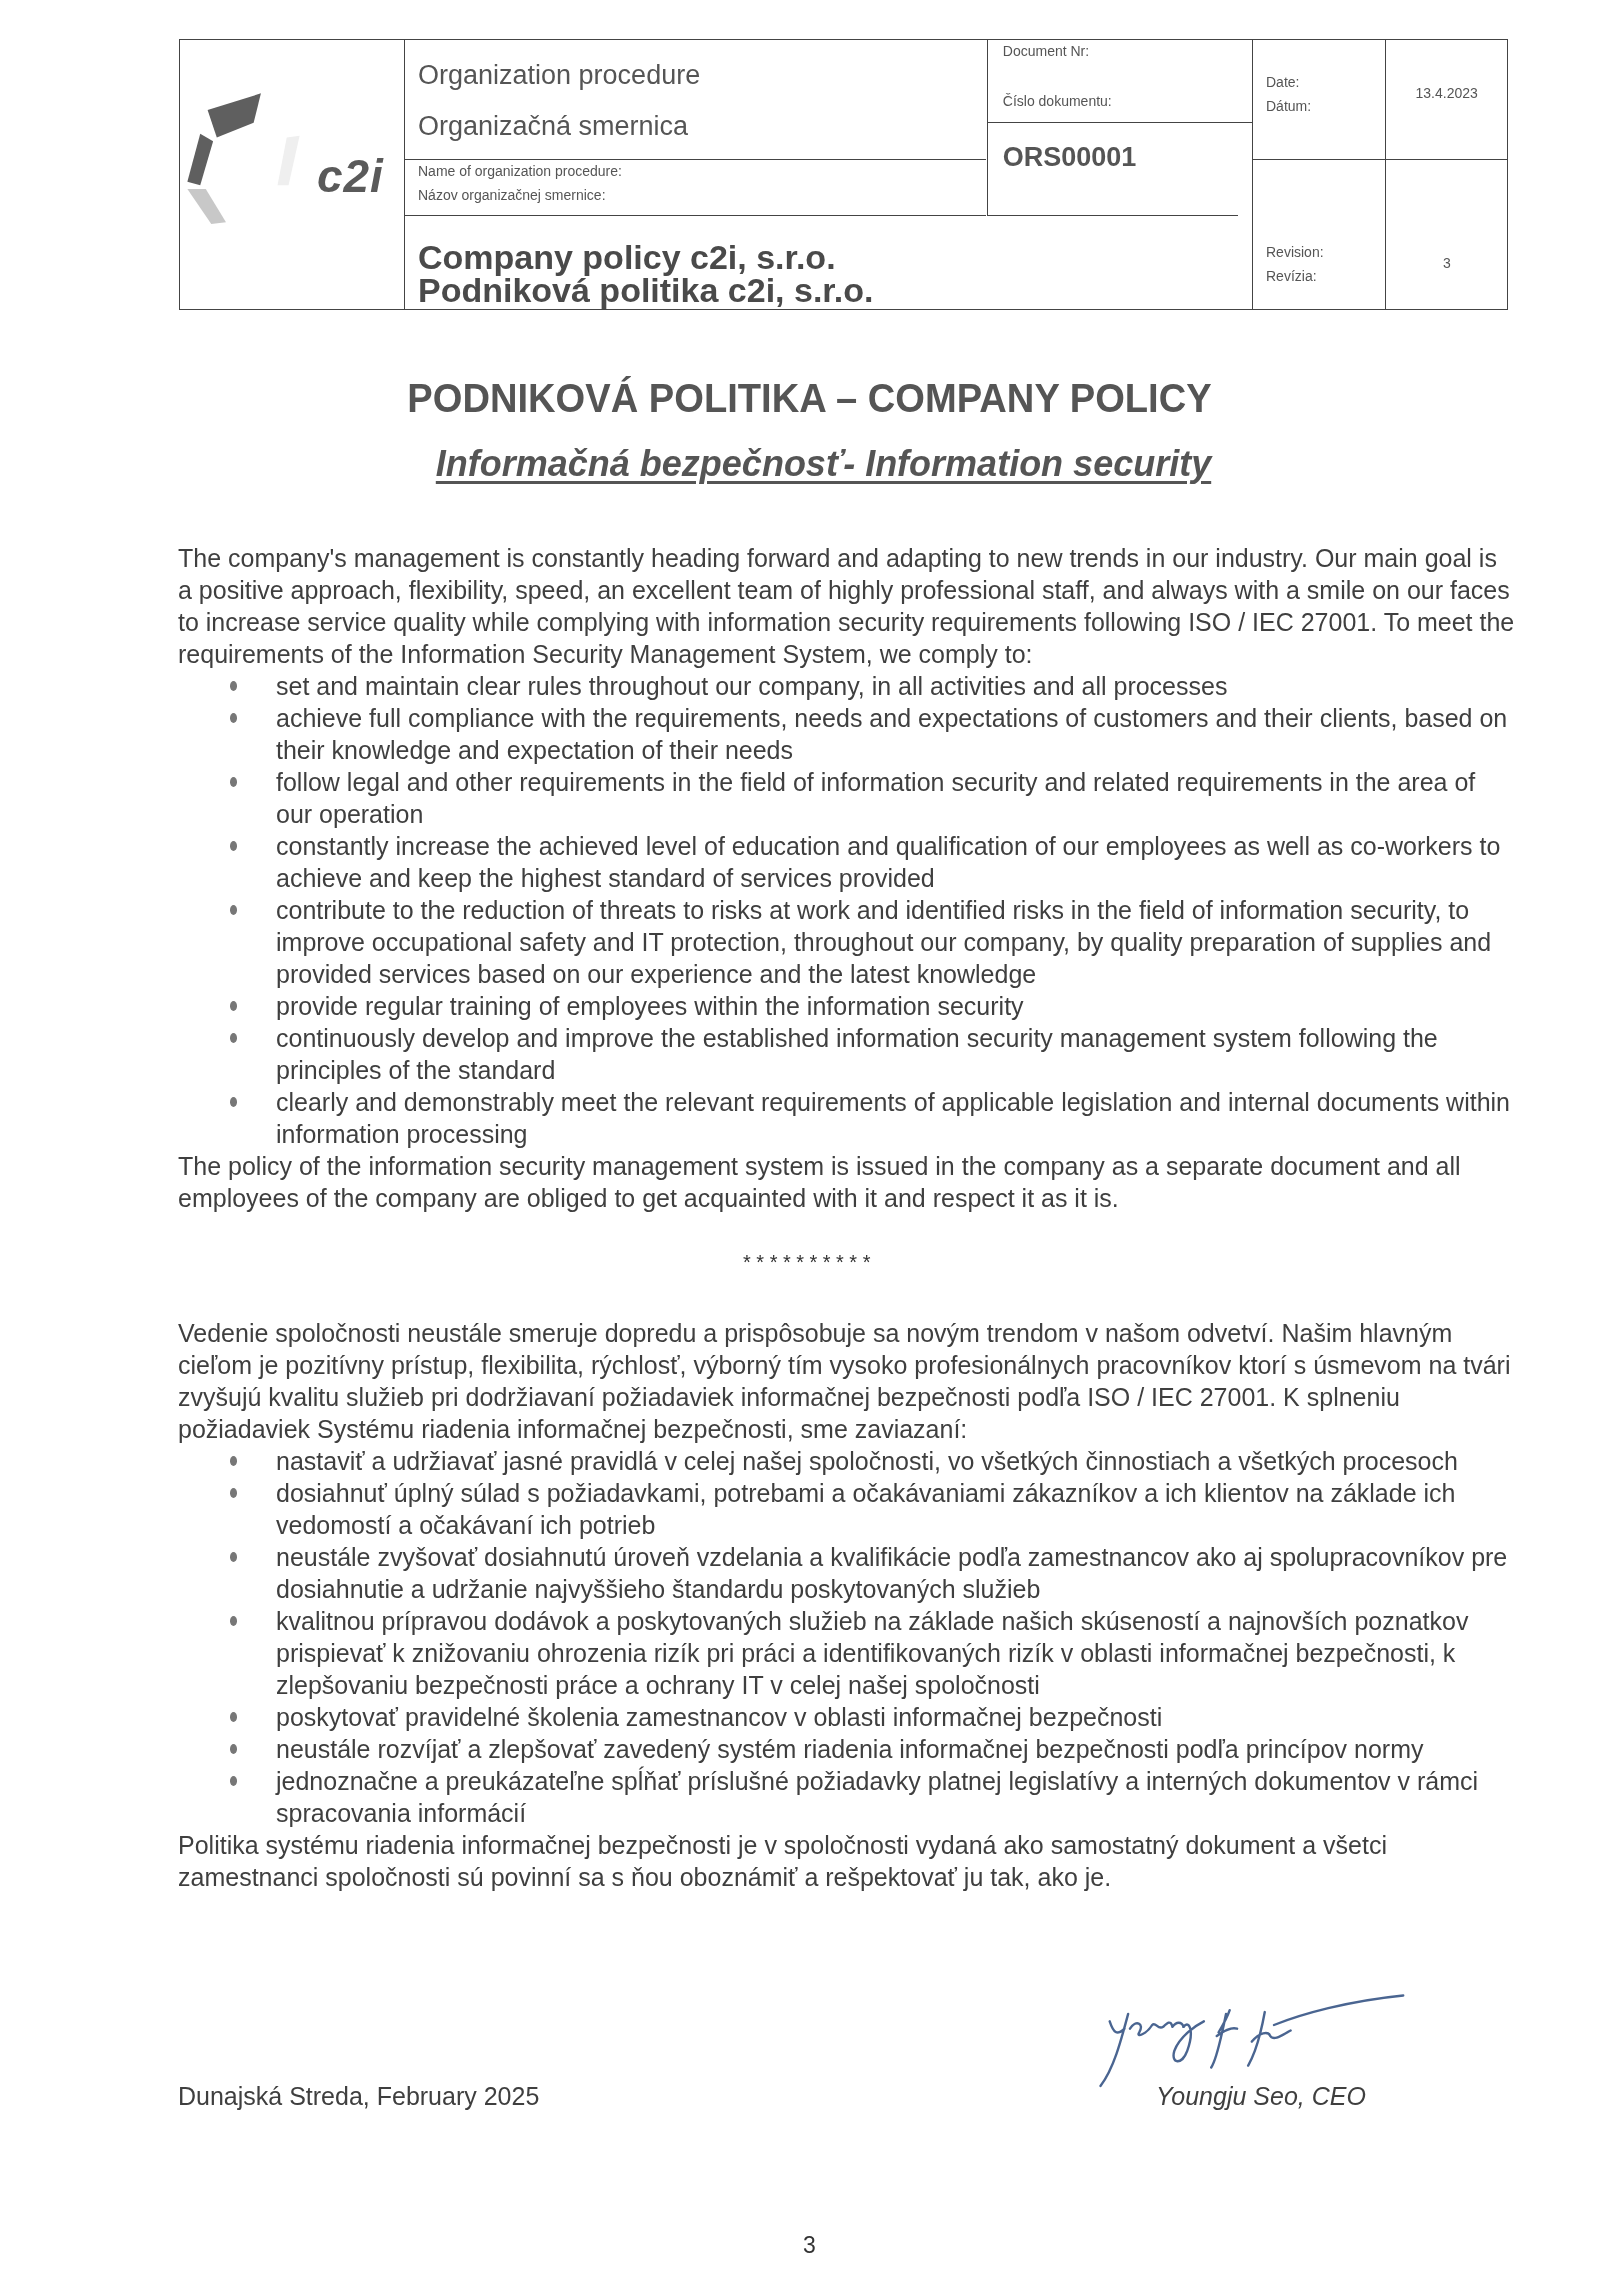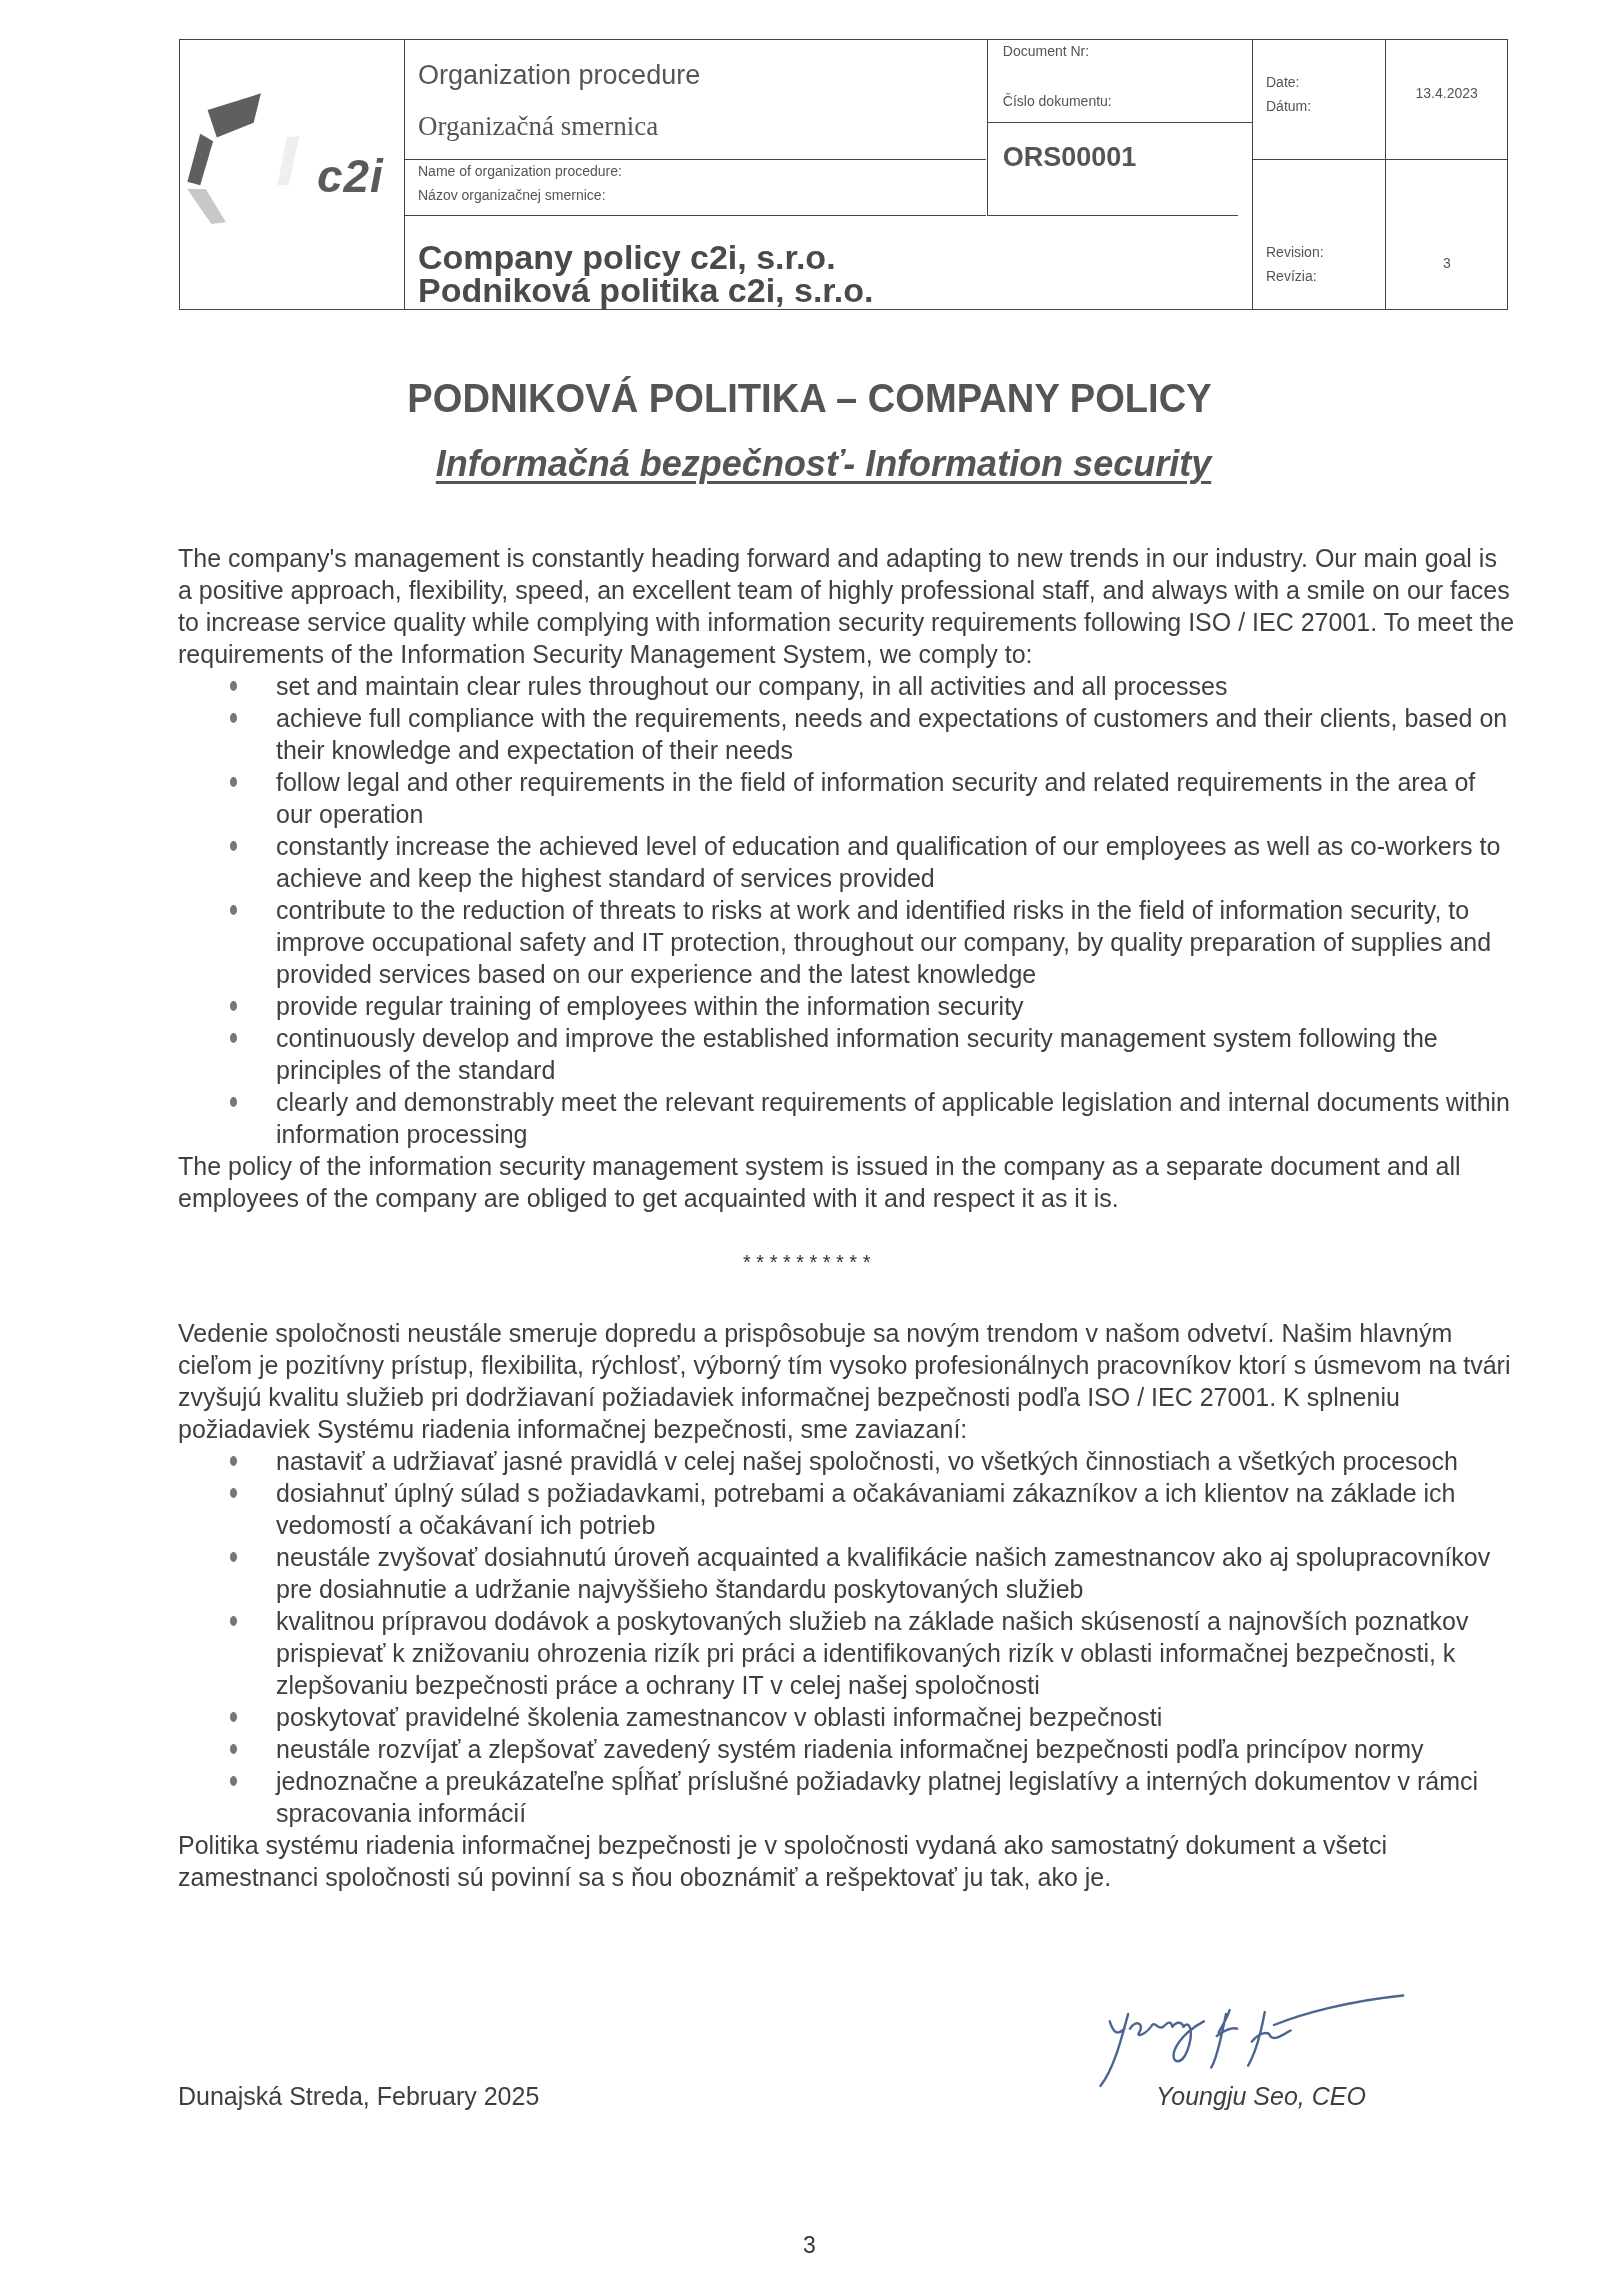--- a/index.html
+++ b/index.html
@@ -29,21 +29,21 @@
     .date-val { left: 1205px; top: 0; width: 122px; height: 120px; border-left-width: 1.4px; border-bottom-width: 1.4px; }
     .rev-lbl { left: 1072px; top: 120px; width: 133px; height: 149px; border-left-width: 1.4px; }
     .rev-val { left: 1205px; top: 120px; width: 122px; height: 149px; border-left-width: 1.4px; }
 
     .t-lg { font-size: 27px; color: #555; line-height: 1.2; }
     .t-md { font-size: 14px; color: #555; line-height: 1.1; }
     .t-bold { font-size: 34px; font-weight: bold; color: #4a4a4a; line-height: 1.3; }
     .t-docnr { font-size: 27px; font-weight: bold; color: #555; }
 
     .proc-type .l1 { position: absolute; left: 13px; top: 18.5px; }
-    .proc-type .l2 { position: absolute; left: 13px; top: 70px; font-family: Liberation Serif, serif; }
+    .proc-type .l2 { position: absolute; left: 13px; top: 70px; }
     .proc-name-lbl .l1 { position: absolute; left: 13px; top: 3.7px; }
     .proc-name-lbl .l2 { position: absolute; left: 13px; top: 28px; text-align: right; }
     .proc-name-val .l1 { position: absolute; left: 13px; top: 18.5px; }
     .proc-name-val .l2 { position: absolute; left: 13px; top: 52px; }
     .doc-lbl .l1 { position: absolute; left: 14.8px; top: 3.7px; }
     .doc-lbl .l2 { position: absolute; left: 14.8px; top: 54px; }
     .doc-val .l1 { position: absolute; left: 14.8px; top: 18.5px; }
     .date-lbl .l1 { position: absolute; left: 13px; top: 35px; }
     .date-lbl .l2 { position: absolute; left: 13px; top: 59px; }
     .date-val .l1 { position: absolute; left: 3.7px; top: 46px; width: 114px; text-align: center; }
@@ -182,21 +182,21 @@
   <p>The policy of the information security management system is issued in the company as a separate document and all employees of the company are obliged to get acquainted with it and respect it as it is.</p>
 </div>
 
 <div class="stars">**********</div>
 
 <div class="body-block sk">
   <p>Vedenie spoločnosti neustále smeruje dopredu a prispôsobuje sa novým trendom v našom odvetví. Našim hlavným cieľom je pozitívny prístup, flexibilita, rýchlosť, výborný tím vysoko profesionálnych pracovníkov ktorí s úsmevom na tvári zvyšujú kvalitu služieb pri dodržiavaní požiadaviek informačnej bezpečnosti podľa ISO / IEC 27001. K splneniu požiadaviek Systému riadenia informačnej bezpečnosti, sme zaviazaní:</p>
   <ul>
     <li><span class="bullet"></span><span>nastaviť a udržiavať jasné pravidlá v celej našej spoločnosti, vo všetkých činnostiach a všetkých procesoch</span></li>
     <li><span class="bullet"></span><span>dosiahnuť úplný súlad s požiadavkami, potrebami a očakávaniami zákazníkov a ich klientov na základe ich vedomostí a očakávaní ich potrieb</span></li>
-    <li><span class="bullet"></span><span>neustále zvyšovať dosiahnutú úroveň acquainted a kvalifikácie našich zamestnancov ako aj spolupracovníkov pre dosiahnutie a udržanie najvyššieho štandardu poskytovaných služieb</span></li>
+    <li><span class="bullet"></span><span>neustále zvyšovať dosiahnutú úroveň vzdelania a kvalifikácie podľa zamestnancov ako aj spolupracovníkov pre dosiahnutie a udržanie najvyššieho štandardu poskytovaných služieb</span></li>
     <li><span class="bullet"></span><span>kvalitnou prípravou dodávok a poskytovaných služieb na základe našich skúseností a najnovších poznatkov prispievať k znižovaniu ohrozenia rizík pri práci a identifikovaných rizík v oblasti informačnej bezpečnosti, k zlepšovaniu bezpečnosti práce a ochrany IT v celej našej spoločnosti</span></li>
     <li><span class="bullet"></span><span>poskytovať pravidelné školenia zamestnancov v oblasti informačnej bezpečnosti</span></li>
     <li><span class="bullet"></span><span>neustále rozvíjať a zlepšovať zavedený systém riadenia informačnej bezpečnosti podľa princípov normy</span></li>
     <li><span class="bullet"></span><span>jednoznačne a preukázateľne spĺňať príslušné požiadavky platnej legislatívy a interných dokumentov v rámci spracovania informácií</span></li>
   </ul>
   <p>Politika systému riadenia informačnej bezpečnosti je v spoločnosti vydaná ako samostatný dokument a všetci zamestnanci spoločnosti sú povinní sa s ňou oboznámiť a rešpektovať ju tak, ako je.</p>
 </div>
 
 <svg class="signature" width="388" height="120" viewBox="0 0 420 130">
   <g fill="none" stroke="#4a6591" stroke-width="2.6" stroke-linecap="round" stroke-linejoin="round">

